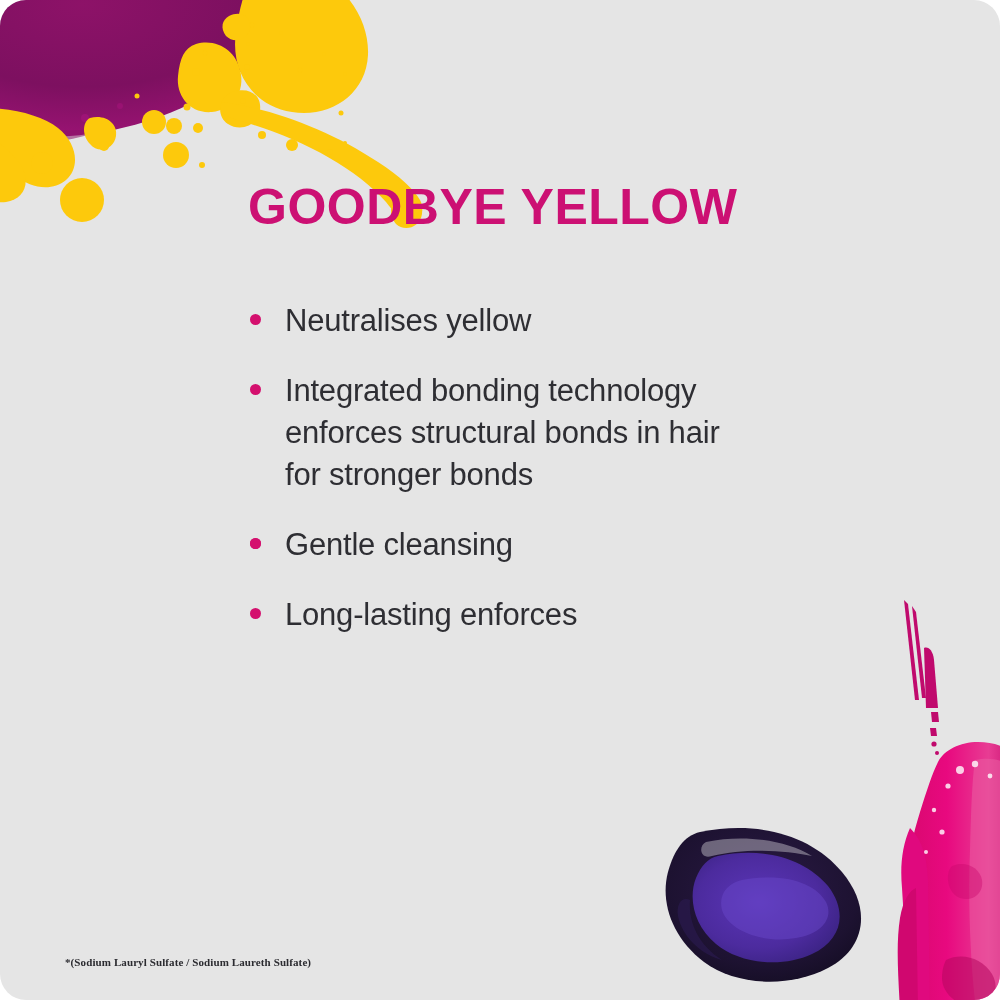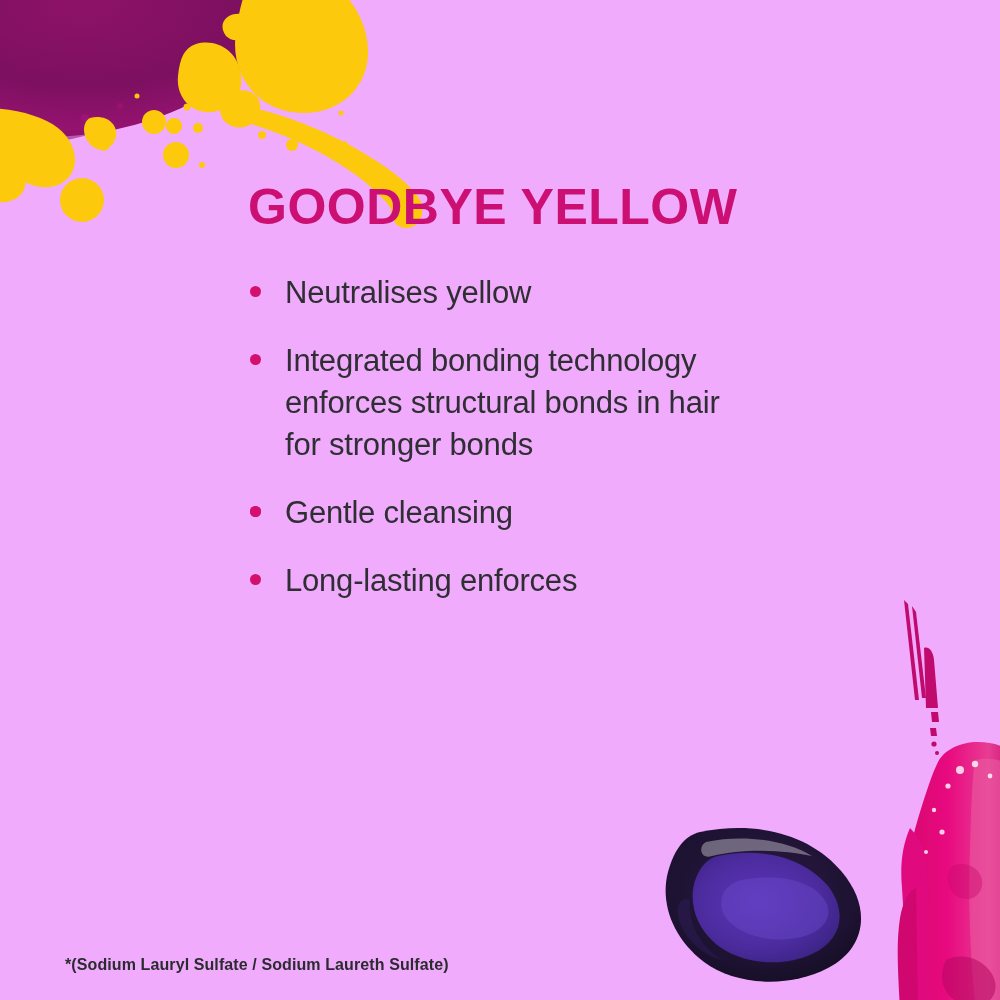--- a/index.html
+++ b/index.html
@@ -7,22 +7,23 @@
     padding: 0;
     background: #ffffff;
   }
   body {
     font-family: "Liberation Sans", sans-serif;
   }
   #poster {
     position: relative;
     width: 1000px;
     height: 1000px;
-    background: #f0abfc;
+    background: #e5e5e5;
     overflow: hidden;
+    border-radius: 26px;
   }
 
   
   .art {
     position: absolute;
     top: 0; left: 0;
     width: 1000px;
     height: 1000px;
     pointer-events: none;
   }
@@ -44,20 +45,21 @@
   .bullets {
     position: absolute;
     left: 248px;
     top: 272px;
     width: 660px;
   }
   .bullet-row {
     position: relative;
     display: block;
     margin-bottom: 26px;
+    margin-top: 28px;
   }
   .bullet-dot {
     position: absolute;
     left: 2px;
     top: 14px;
     width: 11px;
     height: 11px;
     border-radius: 50%;
     background: #d4106e;
   }
@@ -71,24 +73,24 @@
     font-family: "Liberation Sans", sans-serif;
     letter-spacing: -0.2px;
   }
   .bullet-line { display: block; }
 
   
   .footnote {
     position: absolute;
     left: 65px;
     top: 956px;
-    font-size: 16px;
+    font-size: 11px;
     font-weight: bold;
     color: #2b2b30;
-    font-family: Liberation Sans, sans-serif;
+    font-family: Liberation Serif, serif;
     letter-spacing: 0.1px;
     white-space: nowrap;
     text-align: right;
   }
 </style>
 </head>
 <body>
 
 <div id="poster">
 

